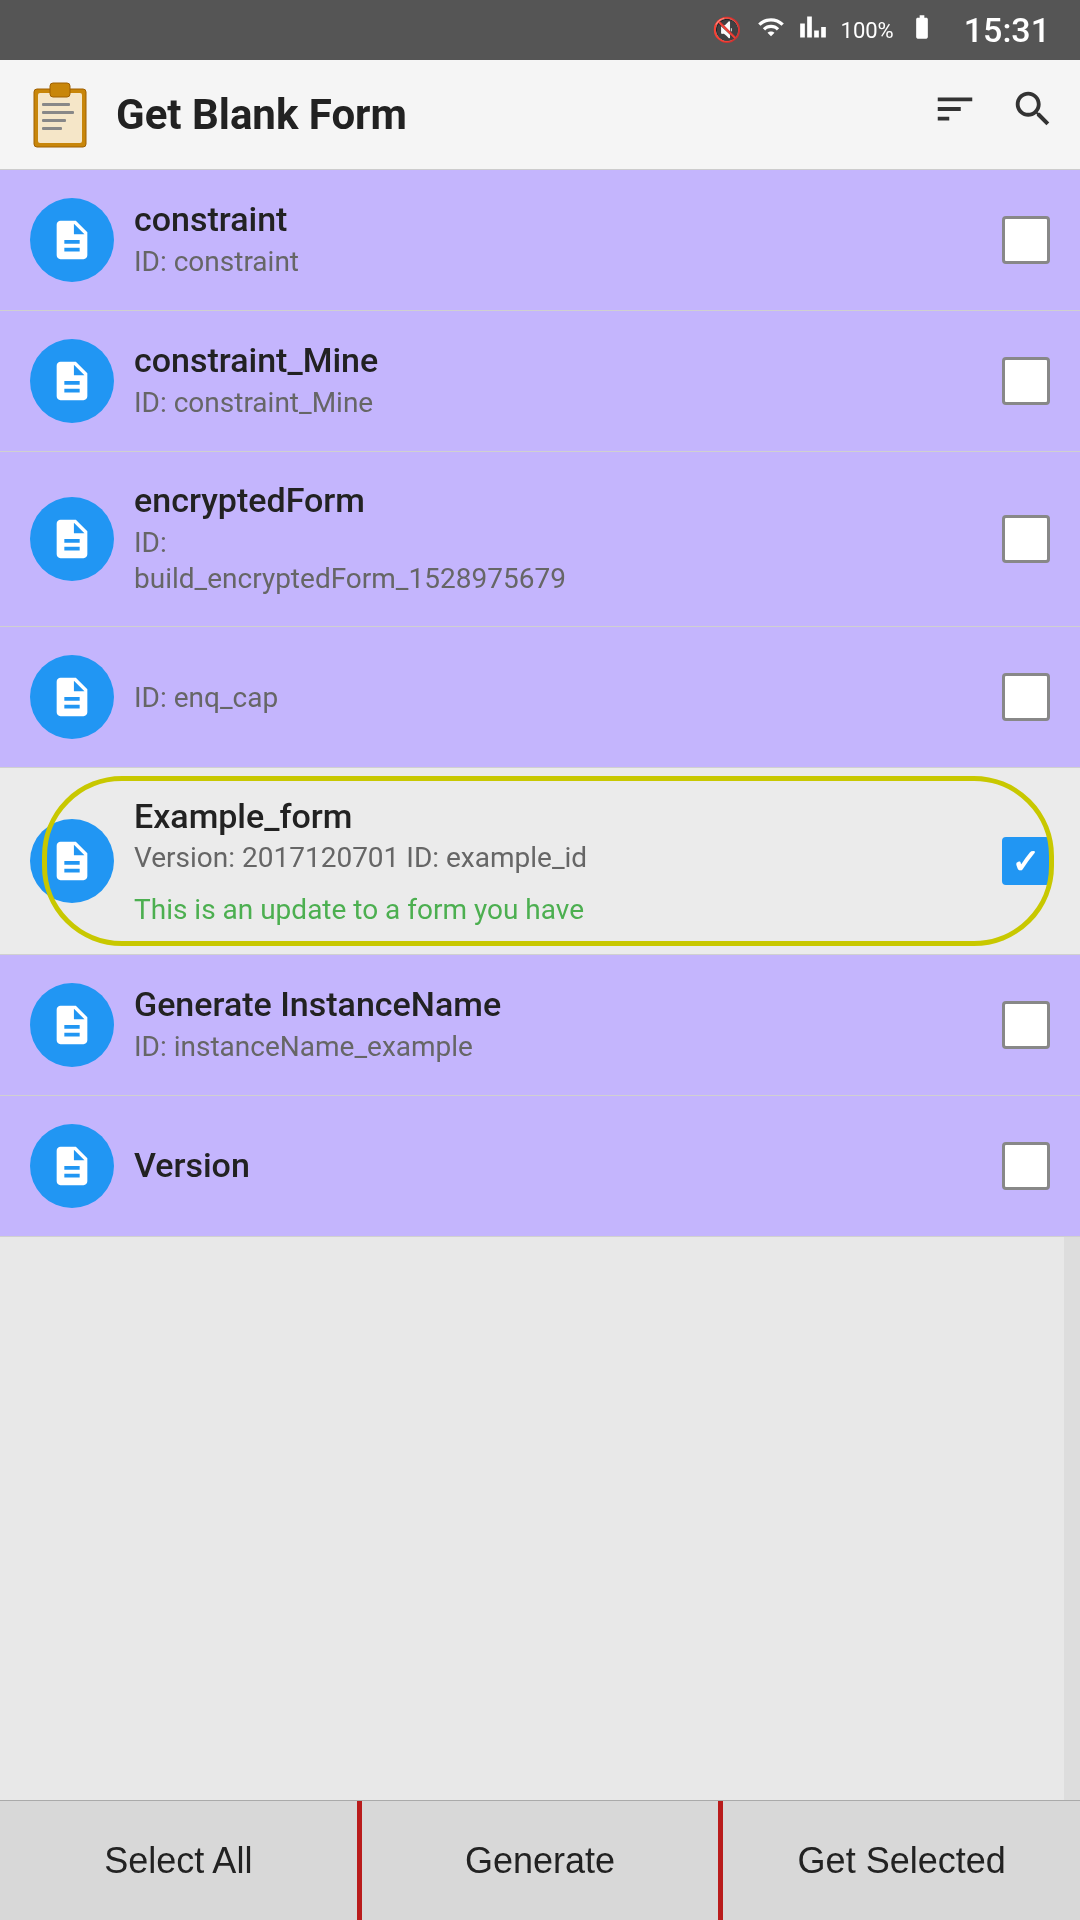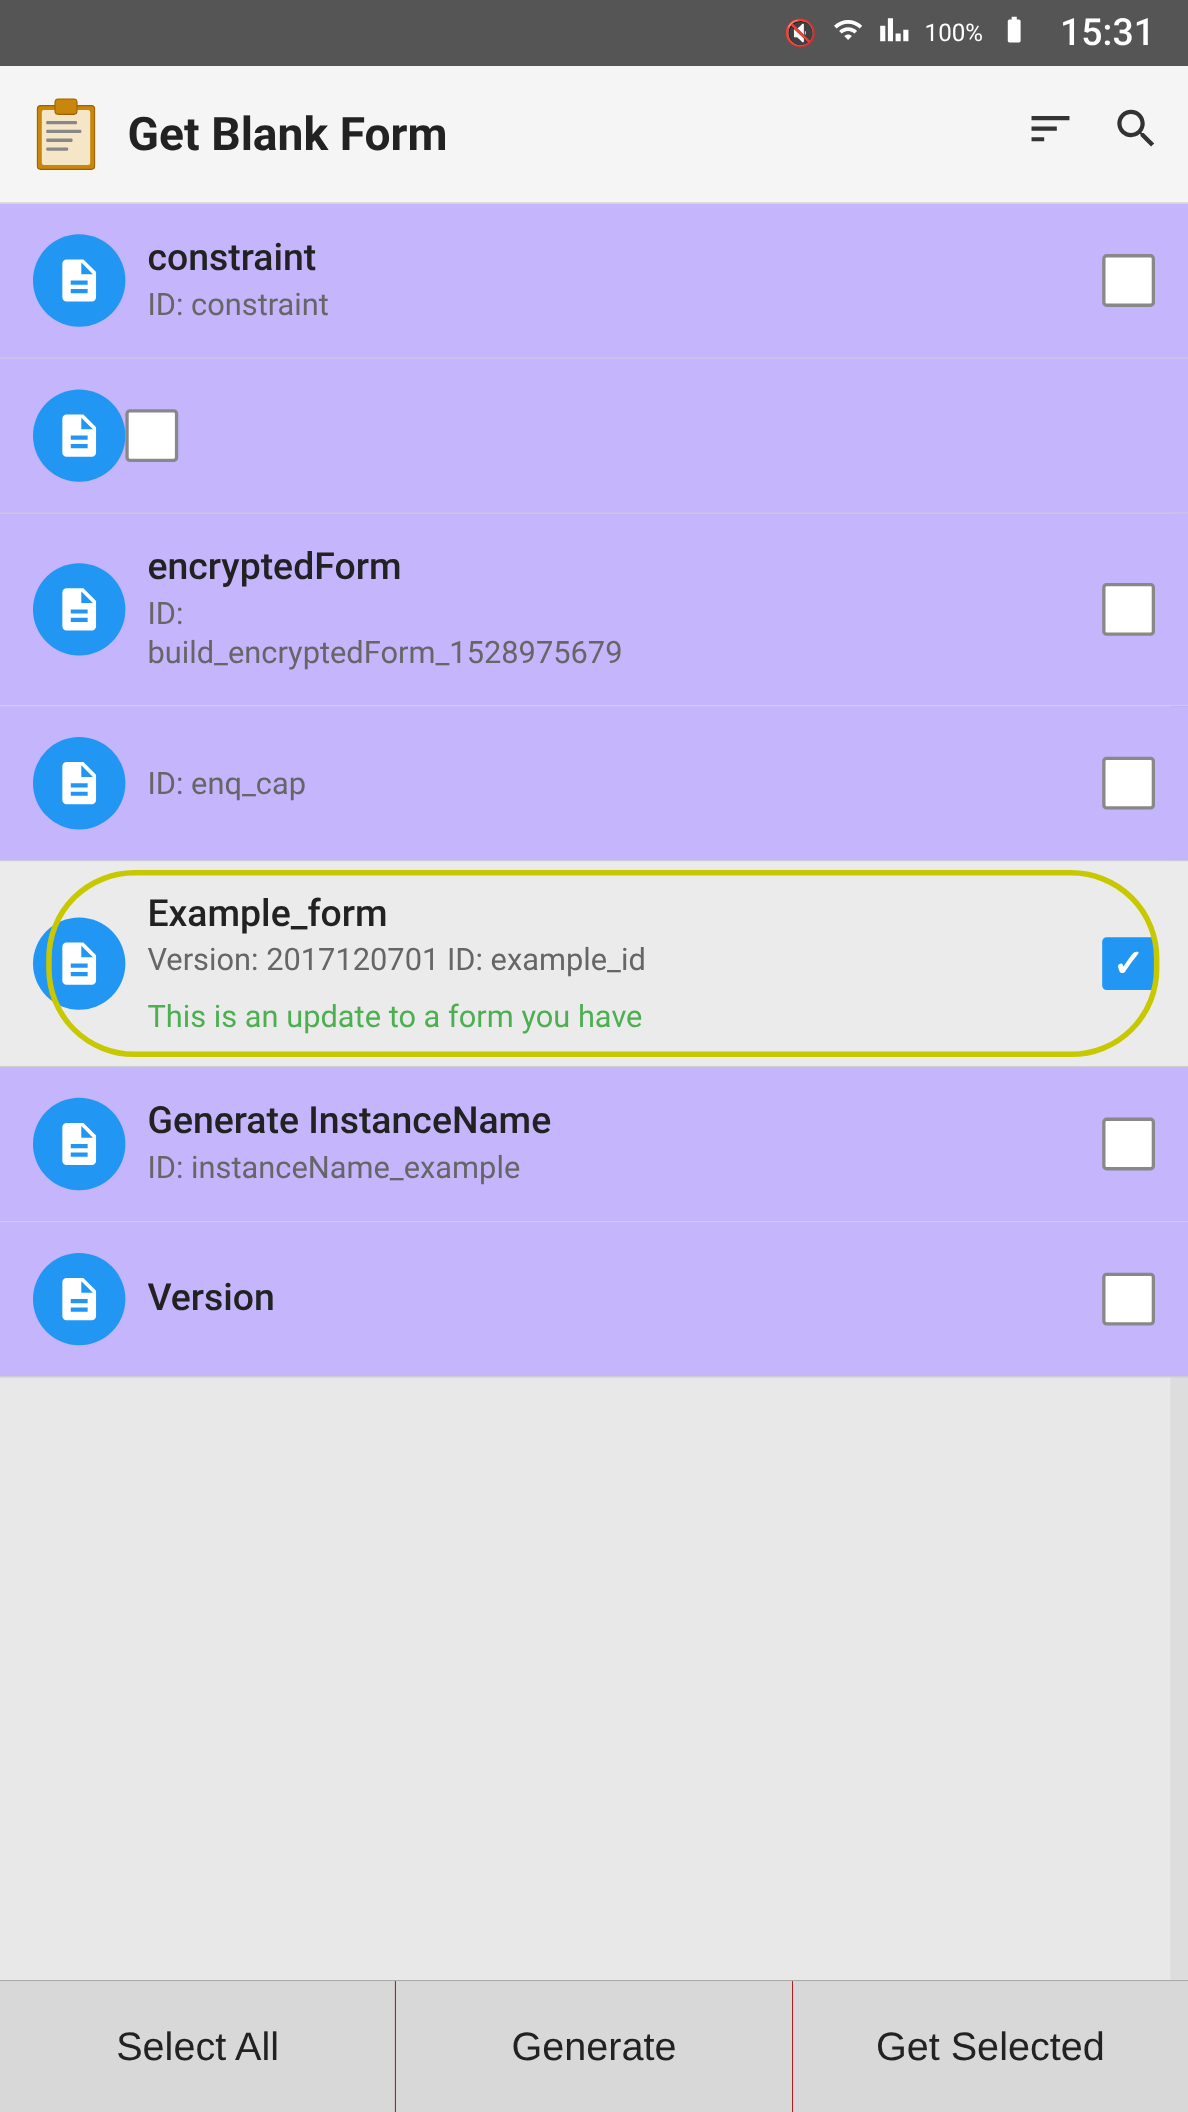--- a/index.html
+++ b/index.html
@@ -35,21 +35,21 @@
       margin-left: 10px;
     }
     .status-icon {
       color: white;
       font-size: 24px;
     }
 
     
     .app-bar {
       background: #f5f5f5;
-      height: 125px;
+      height: 110px;
       display: flex;
       align-items: center;
       padding: 0 24px;
       border-bottom: 1px solid #ccc;
       gap: 20px;
     }
     .app-bar-logo {
       width: 72px;
       height: 72px;
     }
@@ -190,21 +190,21 @@
     .bottom-btn {
       flex: 1;
       display: flex;
       align-items: center;
       justify-content: center;
       font-size: 36px;
       font-weight: 500;
       color: #222;
       background: #d8d8d8;
       border: none;
-      border-right: 1px solid #b91c1c;
+      border-right: 5px solid #b91c1c;
       cursor: pointer;
     }
     .bottom-btn:last-child {
       border-right: none;
       text-align: center;
     }
   </style>
 </head>
 <body>
 
@@ -282,20 +282,24 @@
     </div>
     <div class="form-checkbox"></div>
   </div>
 
   <div class="form-item">
     <div class="form-icon-circle">
       <svg viewBox="0 0 24 24" xmlns="http://www.w3.org/2000/svg">
         <path d="M14 2H6c-1.1 0-2 .9-2 2v16c0 1.1.9 2 2 2h12c1.1 0 2-.9 2-2V8l-6-6zm2 16H8v-2h8v2zm0-4H8v-2h8v2zm-3-5V3.5L18.5 9H13z"></path>
       </svg>
     </div>
+    <div class="form-info">
+      <div class="form-name">constraint_Mine</div>
+      <div class="form-id">ID: constraint_Mine</div>
+    </div>
     <div class="form-checkbox"></div>
   </div>
 
   <div class="form-item">
     <div class="form-icon-circle">
       <svg viewBox="0 0 24 24" xmlns="http://www.w3.org/2000/svg">
         <path d="M14 2H6c-1.1 0-2 .9-2 2v16c0 1.1.9 2 2 2h12c1.1 0 2-.9 2-2V8l-6-6zm2 16H8v-2h8v2zm0-4H8v-2h8v2zm-3-5V3.5L18.5 9H13z"></path>
       </svg>
     </div>
     <div class="form-info">

